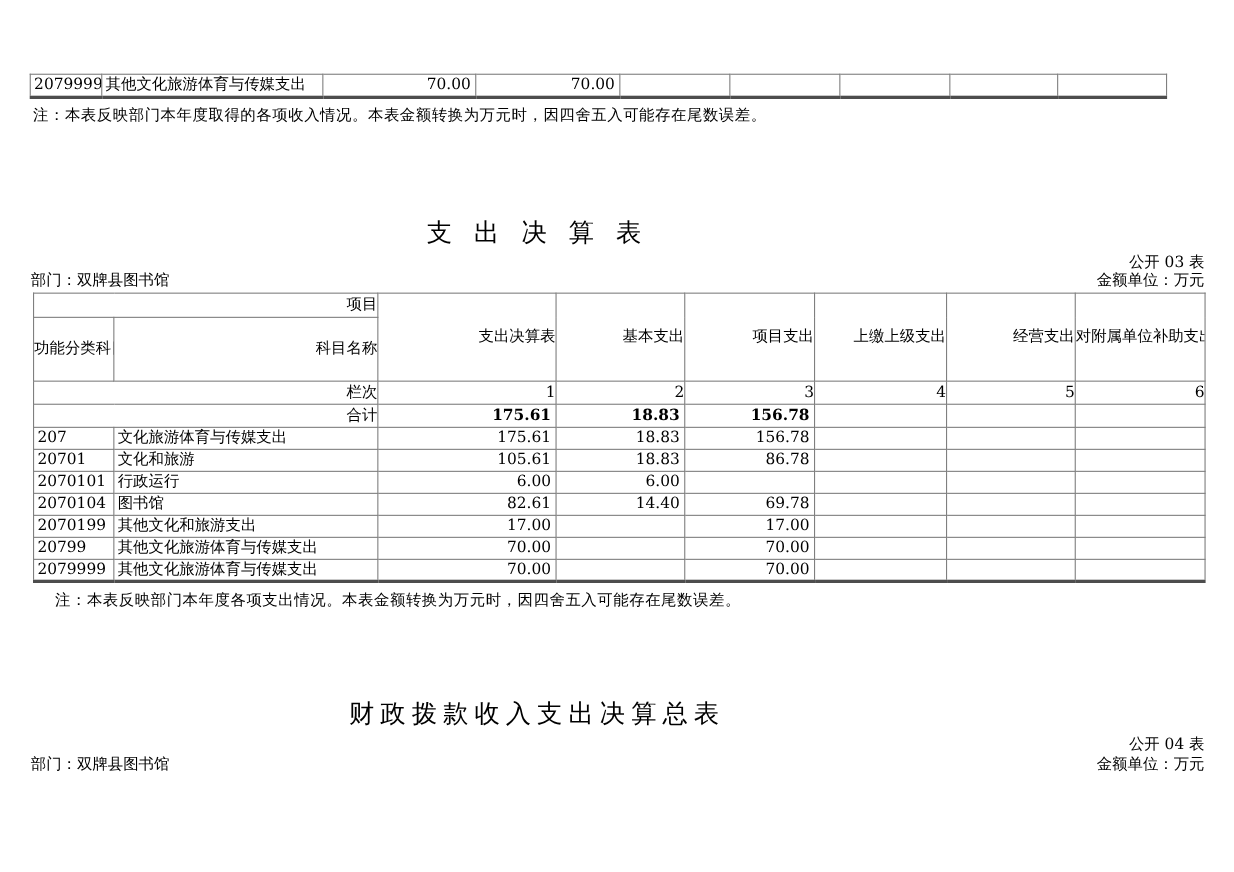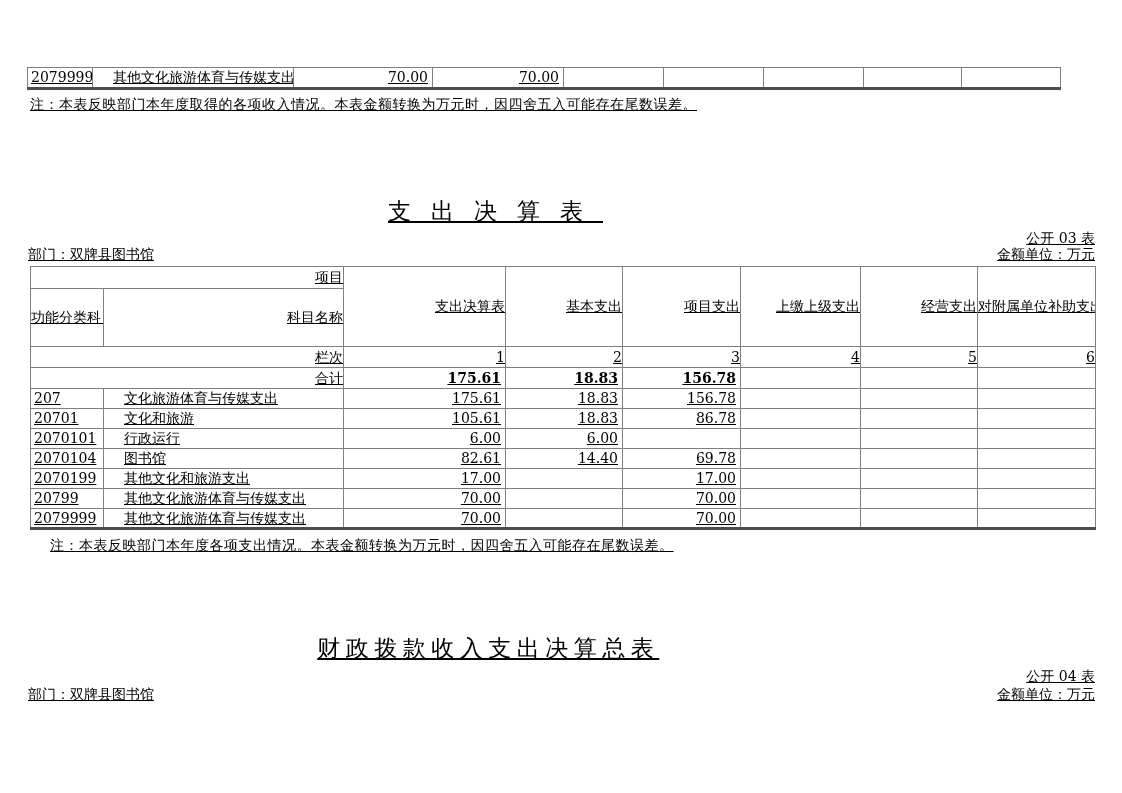--- a/index.html
+++ b/index.html
@@ -4,38 +4,38 @@
 <style>
   * { margin: 0; padding: 0; box-sizing: border-box; }
   html, body {
     width: 1122px; height: 793px;
     background: #ffffff;
     font-family: "DejaVu Serif", "Liberation Serif", serif;
     color: #000000;
     overflow: hidden;
     position: relative;
   }
-  .abs { position: absolute; text-decoration: underline; }
+  .abs { position: absolute; }
 
   
   table.doc-table {
     border-collapse: collapse;
     table-layout: fixed;
     font-size: 14px;
   }
   table.doc-table td, table.doc-table th {
     border: 1px solid #7f7f7f;
     font-weight: normal;
     vertical-align: middle;
     overflow: hidden;
     white-space: nowrap;
     line-height: 1.3;
   }
   td.code  { text-align: left;  padding-left: 3px; }
-  td.name  { text-align: left;  padding-left: 20px; }
+  td.name  { text-align: left;  padding-left: 3px; }
   td.num   { text-align: right; padding-right: 4px; }
   td.ctr, th.ctr { text-align: right; white-space: normal; }
 
   
   #top-table { left: 27px; top: 67px; width: 1033px; }
   #top-table td { height: 21px; border-bottom: 3px solid #4d4d4d; }
 
   
   #exp-table { left: 30px; top: 266px; width: 1065px; }
   #exp-table tr.hdr1 th  { height: 22px; }

